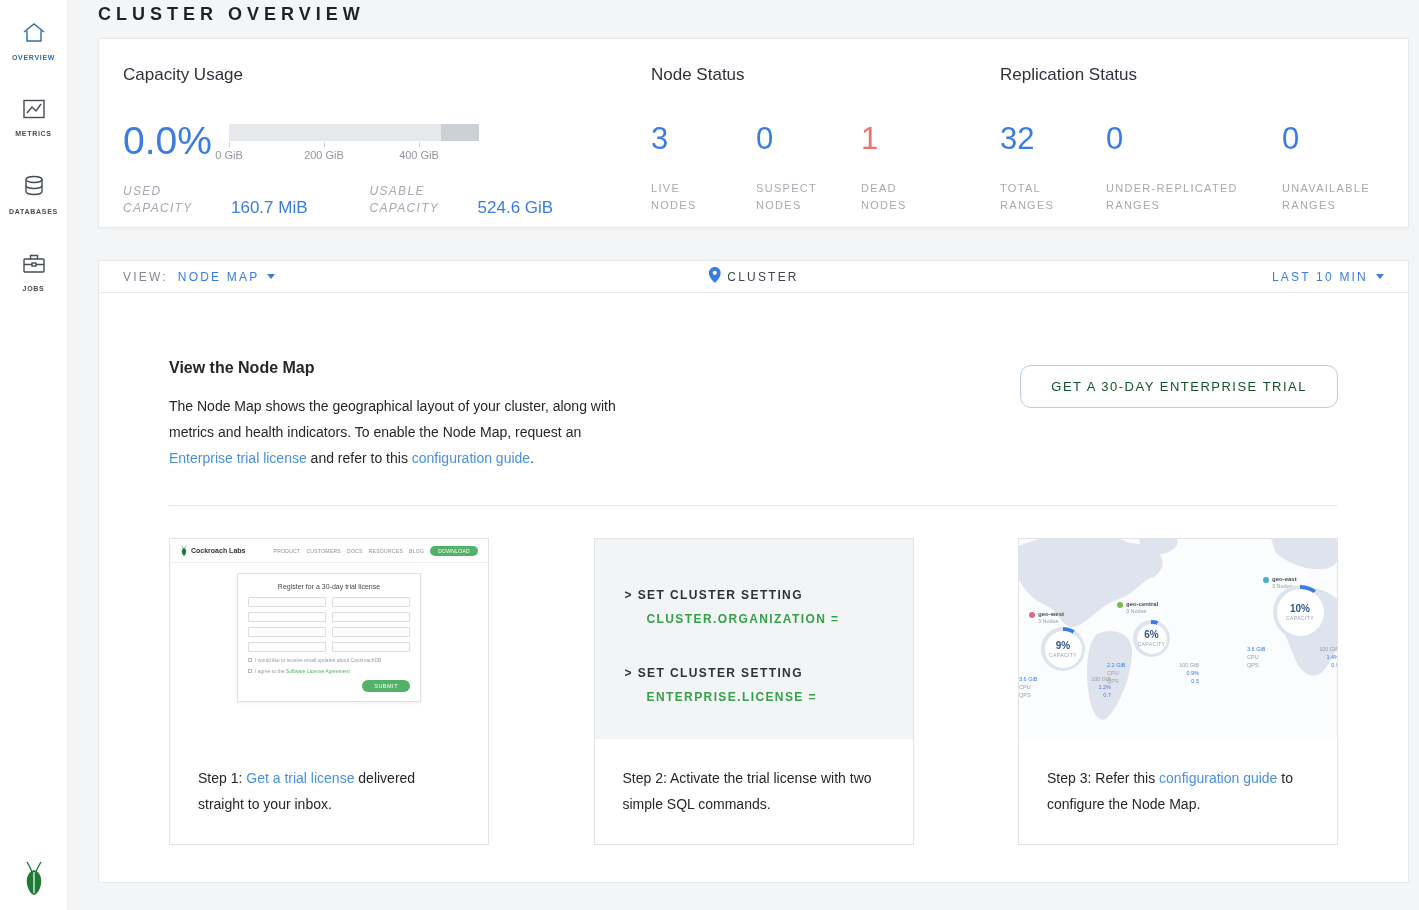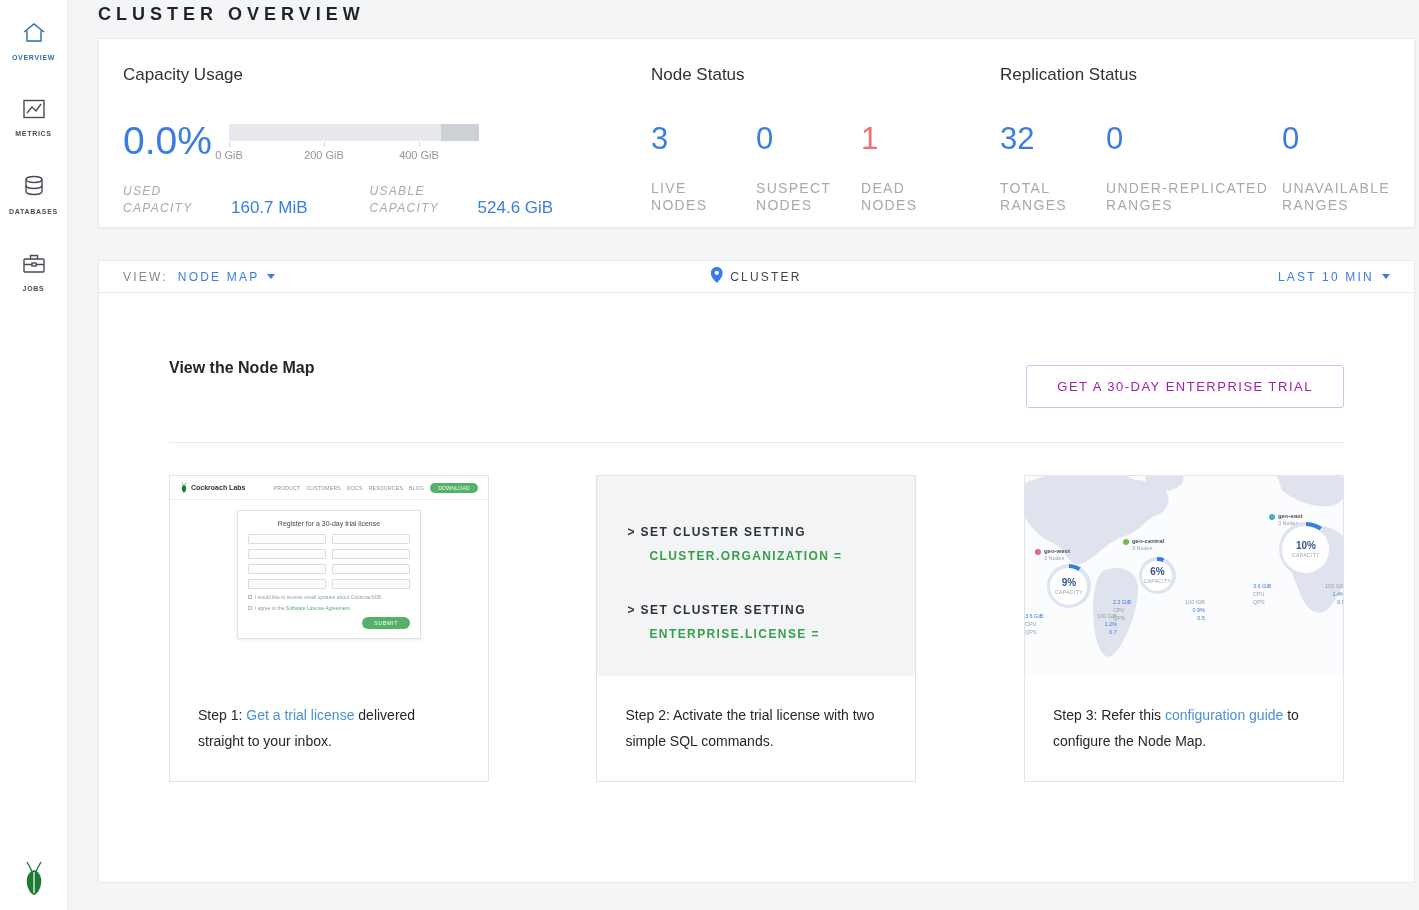--- a/index.html
+++ b/index.html
@@ -41,21 +41,21 @@
   .cap-row2 { display:flex; align-items:flex-end; margin-top:16px; }
   .cap-stat { display:flex; align-items:flex-end; }
   .cap-stat .lab { font-size:12px; letter-spacing:1.3px; color:#a6a9b1; line-height:17px; width:108px;font-style:italic; }
   .cap-stat .val { font-size:17px; color:#3a7de1; line-height:1; padding-bottom:1px; white-space:nowrap; }
   .cap-stat.first { margin-right:62px; }
 
   .stat-row { display:flex; margin-top:38px; }
   .stat { }
   .stat .num { font-size:31px; line-height:1; color:#3a7de1; }
   .stat.red .num { color:#ef706c; }
-  .stat .lab { margin-top:26px; font-size:14px; letter-spacing:1.3px; color:#a6a9b1; line-height:17px; }
+  .stat .lab { margin-top:26px; font-size:11px; letter-spacing:1.3px; color:#a6a9b1; line-height:17px; }
   .sec-nodes .stat { width:105px; }
   .sec-repl .stat.w1 { width:106px; }
   .sec-repl .stat.w2 { width:176px; }
 
   
   .view-bar { margin-top:32px; background:#fff; border:1px solid #e8e9ec; height:33px;
               display:flex; align-items:center; padding:0 24px; position:relative;
               font-size:12px; letter-spacing:2.2px; }
   .vb-left { display:flex; align-items:center; gap:10px; }
   .vb-label { color:#84878f; }
@@ -66,21 +66,21 @@
   .vb-right { margin-left:auto; }
 
   
   .panel { background:#fff; border:1px solid #e8e9ec; border-top:none; min-height:590px; padding:66px 70px 30px 70px; }
   .panel-top { display:flex; }
   .intro { width:560px; }
   .intro h2 { font-size:16px; font-weight:bold; color:#242729; }
   .intro p { margin-top:16px; font-size:14px; line-height:26px; color:#242729; width:456px; }
   a.blue-link { color:#4a90d9; text-decoration:none; cursor:pointer; }
   .trial-btn { margin-left:auto; align-self:flex-start; margin-top:6px; background:#fff; cursor:pointer;
-               border:1px solid #b9cdea; border-radius:3px; color:#a21caf; font-family:"Liberation Sans",sans-serif;
+               border:1px solid #b9cdea; border-radius:11px; color:#14532d; font-family:"Liberation Sans",sans-serif;
                font-size:13px; letter-spacing:1.5px; padding:13px 30px; }
   .divider { border:none; border-top:1px solid #e7e8ea; margin-top:34px; }
 
   .steps-row { display:flex; justify-content:space-between; margin-top:32px; }
   .step-card { width:320px; height:307px; border:1px solid #e2e3e6; background:#fff; display:flex; flex-direction:column; }
   .step-img { height:200px; position:relative; overflow:hidden; flex-shrink:0; }
   .step-caption { padding:26px 28px 0 28px; font-size:14px; line-height:26px; color:#242729; }
   .step-caption strong { font-weight:normal; }
 
   
@@ -298,20 +298,21 @@
           <span>LAST 10 MIN</span>
           <span class="caret" data-interactable="false"></span>
         </span>
       </div>
     </div>
 
     <section class="panel" data-interactable="false">
       <div class="panel-top">
         <div class="intro">
           <h2 data-interactable="false">View the Node Map</h2>
+          <p data-interactable="false"><span>The Node Map shows the geographical layout of your cluster, along with metrics and health indicators. To enable the Node Map, request an </span><a class="blue-link" data-interactable="true">Enterprise trial license</a><span> and refer to this </span><a class="blue-link" data-interactable="true">configuration guide</a><span>.</span></p>
         </div>
         <button class="trial-btn" data-interactable="true">GET A 30-DAY ENTERPRISE TRIAL</button>
       </div>
 
       <hr class="divider" data-interactable="false">
 
       <div class="steps-row" data-interactable="false">
 
         <div class="step-card" data-interactable="false">
           <div class="step-img">

